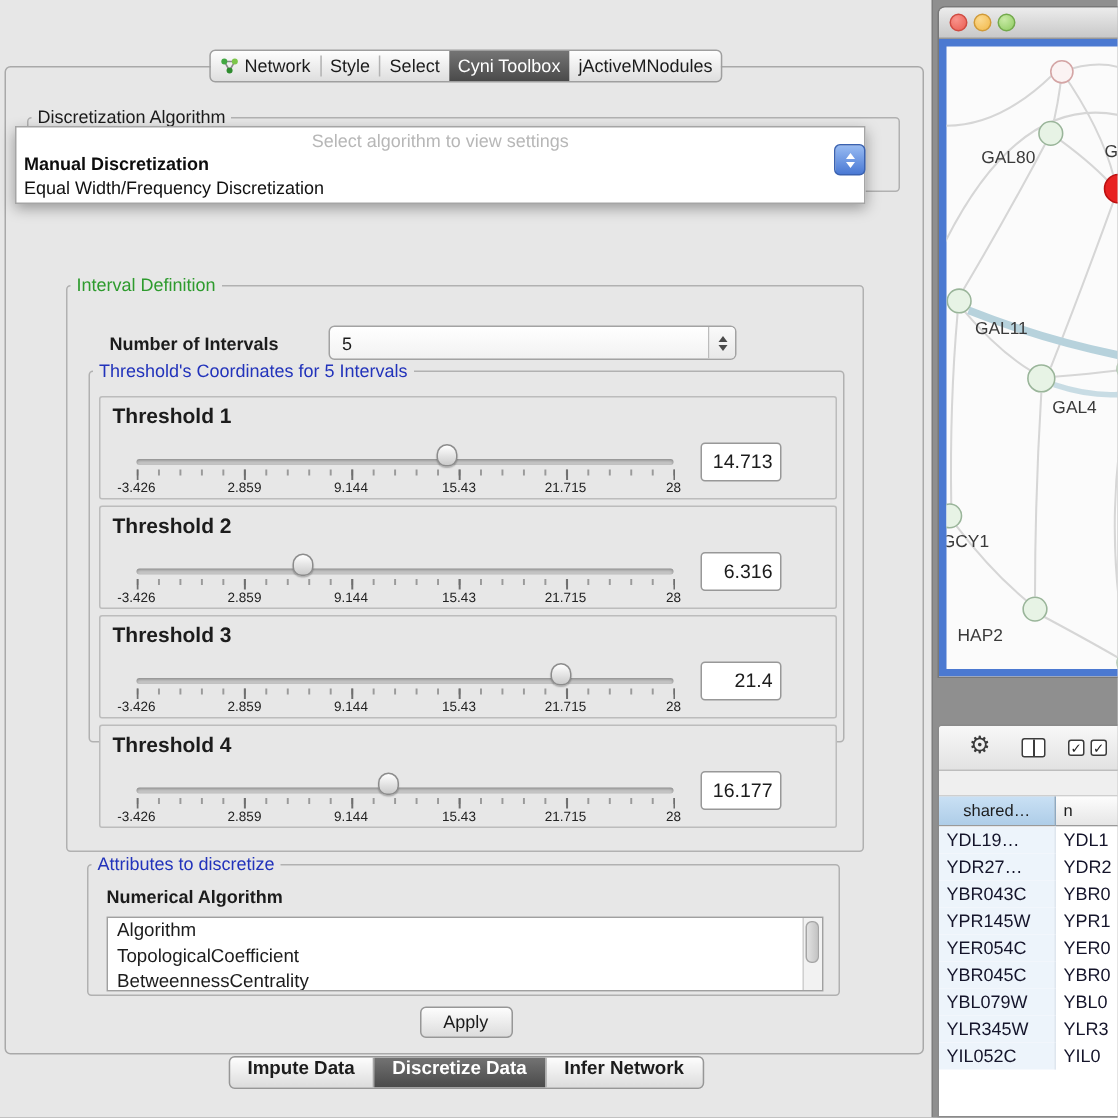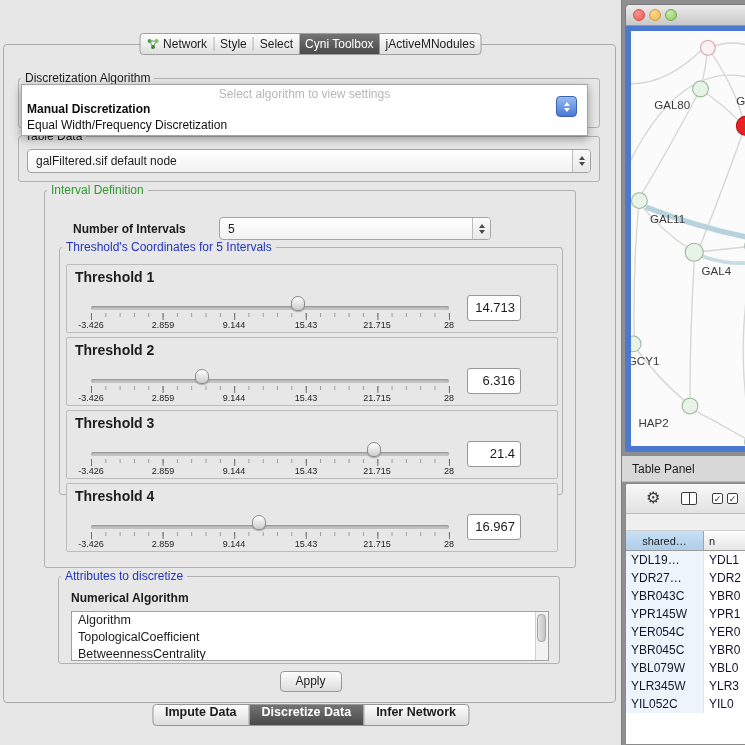--- a/index.html
+++ b/index.html
@@ -21,21 +21,21 @@
   .top-tabs .tab.selected { background:linear-gradient(#747474,#4a4a4a); color:#fff; }
   .net-icon { display:inline-block; width:13px; height:12px; }
 
   
   .group { position:absolute; border:1px solid #b1b1b1; border-radius:3px; }
   .gtitle { position:absolute; top:-8px; left:2px; background:#e7e7e7; padding:0 4px; font-size:12px; white-space:nowrap; }
   .gtitle.green { color:#2e9b2e; }
   .gtitle.blue { color:#2233bb; }
 
   
-  .algo-popup { position:absolute; left:21px; top:84px; width:567px; height:52px; background:#fff; border:1px solid #a5a5a5; box-shadow:0 3px 9px rgba(0,0,0,.35); z-index:5; font-size:12px; }
+  .algo-popup { position:absolute; left:10px; top:84px; width:567px; height:52px; background:#fff; border:1px solid #a5a5a5; box-shadow:0 3px 9px rgba(0,0,0,.35); z-index:5; font-size:12px; }
   .algo-popup .hint { position:absolute; left:0; right:0; top:2px; text-align:center; color:#b7b7b7; }
   .algo-popup .opt0 { position:absolute; left:5px; top:17px; font-weight:bold; color:#0d0d0d; }
   .algo-popup .opt1 { position:absolute; left:5px; top:33px; color:#111; }
   .combo-cap-blue { position:absolute; left:556px; top:96px; width:21px; height:21px; border:1px solid #3a62b0; border-radius:4px; background:linear-gradient(#98bbf2,#4a79d4); z-index:6; display:flex; flex-direction:column; align-items:center; justify-content:center; gap:2px; }
 
   
   .combo { position:absolute; background:linear-gradient(#ffffff,#f2f2f2); border:1px solid #a3a3a3; border-radius:4px; font-size:12px; }
   .combo .val { position:absolute; left:8px; top:0; bottom:0; display:flex; align-items:center; white-space:nowrap; }
   .combo .stepper { position:absolute; right:0; top:0; bottom:0; width:18px; border-left:1px solid #bcbcbc; display:flex; flex-direction:column; align-items:center; justify-content:center; gap:2px; background:linear-gradient(#fafafa,#e8e8e8); border-radius:0 3px 3px 0; }
   .arr-up { width:0; height:0; border-left:3.5px solid transparent; border-right:3.5px solid transparent; border-bottom:4px solid #4a4a4a; }
@@ -143,30 +143,20 @@
     <div class="algo-popup">
       <div class="hint">Select algorithm to view settings</div>
       <div class="opt0">Manual Discretization</div>
       <div class="opt1">Equal Width/Frequency Discretization</div>
     </div>
     <div class="combo-cap-blue">
       <span class="arr-up"></span>
       <span class="arr-dn"></span>
     </div>
 
-    <div class="group" style="left:18px; top:136px; width:582px; height:46px;">
-      <span class="gtitle">Table Data</span>
-      <div class="combo" style="left:8px; top:12px; width:564px; height:24px;">
-        <span class="val">galFiltered.sif default node</span>
-        <span class="stepper">
-          <span class="arr-up"></span>
-          <span class="arr-dn"></span>
-        </span>
-      </div>
-    </div>
 
     <div class="group" style="left:44px; top:190px; width:532px; height:378px;">
       <span class="gtitle green">Interval Definition</span>
 
       <span style="position:absolute; left:28px; top:31px; font-size:12px; font-weight:bold;">Number of Intervals</span>
       <div class="combo" style="left:174px; top:26px; width:272px; height:23px;">
         <span class="val">5</span>
         <span class="stepper">
           <span class="arr-up"></span>
           <span class="arr-dn"></span>
@@ -222,21 +212,21 @@
           <span class="tlabel">Threshold 4</span>
           <div class="track"></div>
           <div class="thumb" style="left:185px;"></div>
           <div class="ticks"></div>
           <span class="slabel" style="left:24px;">-3.426</span>
           <span class="slabel" style="left:96px;">2.859</span>
           <span class="slabel" style="left:167px;">9.144</span>
           <span class="slabel" style="left:239px;">15.43</span>
           <span class="slabel" style="left:310px;">21.715</span>
           <span class="slabel" style="left:382px;">28</span>
-          <div class="valbox">16.967</div>
+          <div class="valbox">16.177</div>
         </div>
       </div>
     </div>
 
     <div class="group" style="left:58px; top:576px; width:502px; height:88px;">
       <span class="gtitle blue">Attributes to discretize</span>
       <span style="position:absolute; left:12px; top:14px; font-size:12px; font-weight:bold;">Numerical Algorithm</span>
       <div class="listbox">
         <div class="item">Algorithm</div>
         <div class="item">TopologicalCoefficient</div>
@@ -309,23 +299,20 @@
             <text x="100" y="70">GA</text>
             <text x="18" y="182">GAL11</text>
             <text x="67" y="232">GAL4</text>
             <text x="-3" y="317">GCY1</text>
             <text x="7" y="376">HAP2</text>
           </g>
         </svg>
       </div>
     </div>
 
-    <div class="tp-strip">
-      <span class="t">Table Panel</span>
-    </div>
 
     <div class="table-window">
       <div class="tp-toolbar">
         <span class="gear">⚙</span>
         <span class="tblicon"></span>
         <span class="cbicon" style="left:86px;">✓</span>
         <span class="cbicon" style="left:101px;">✓</span>
       </div>
       <div class="tp-gap"></div>
       <div class="tp-header">

